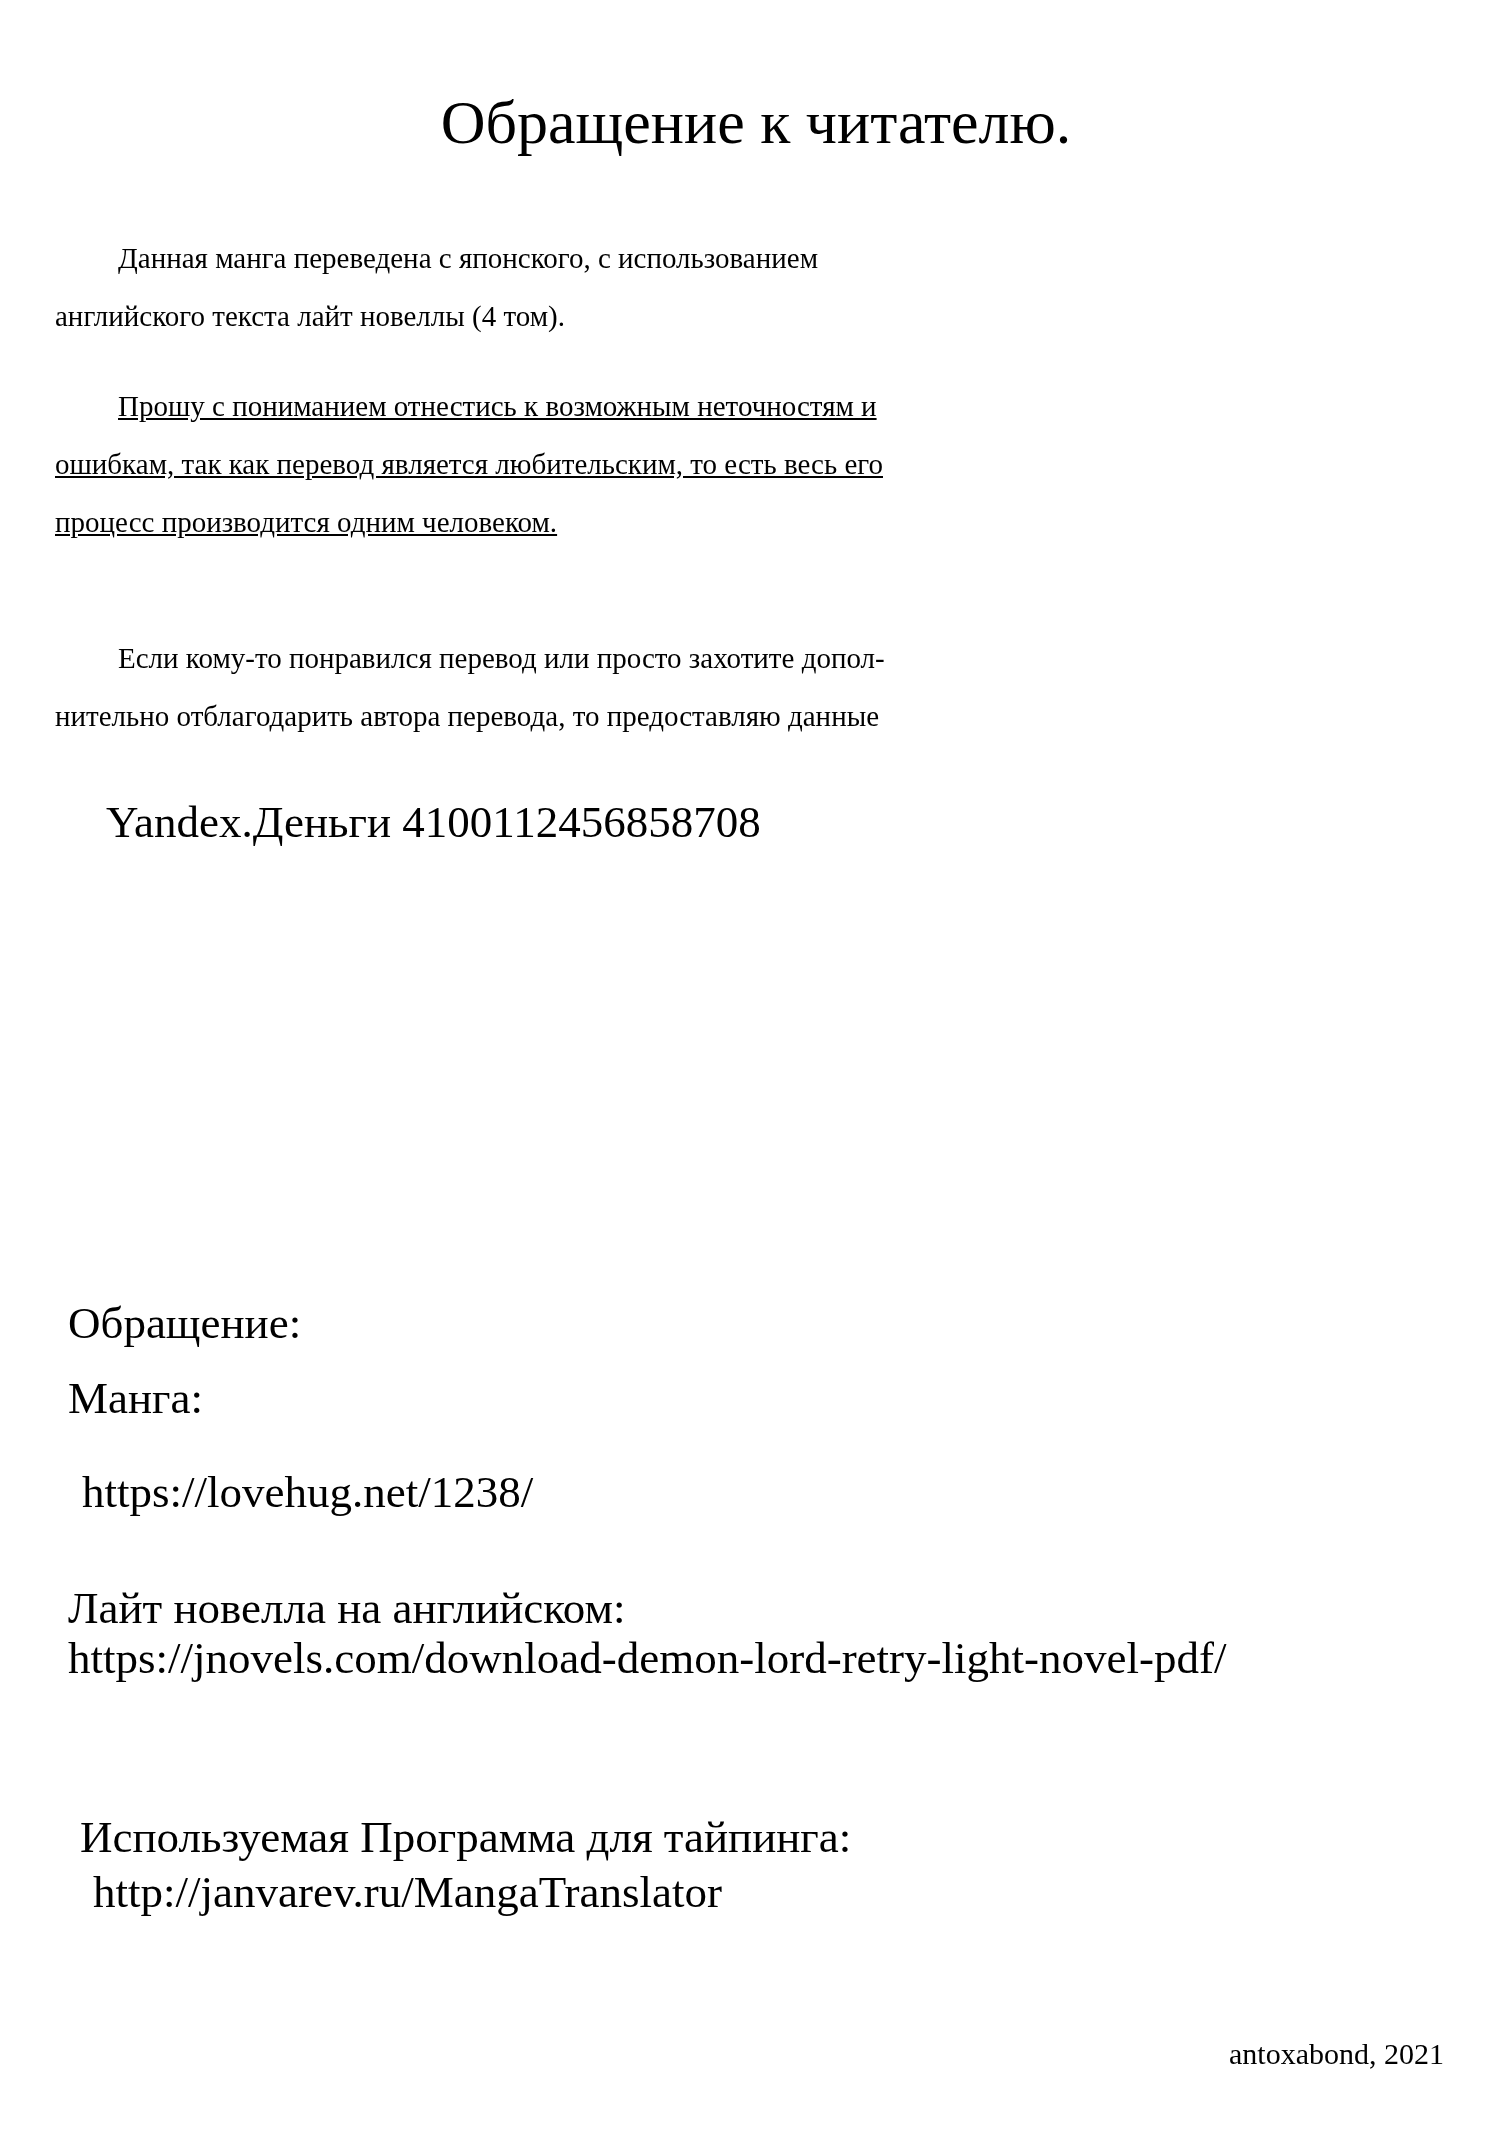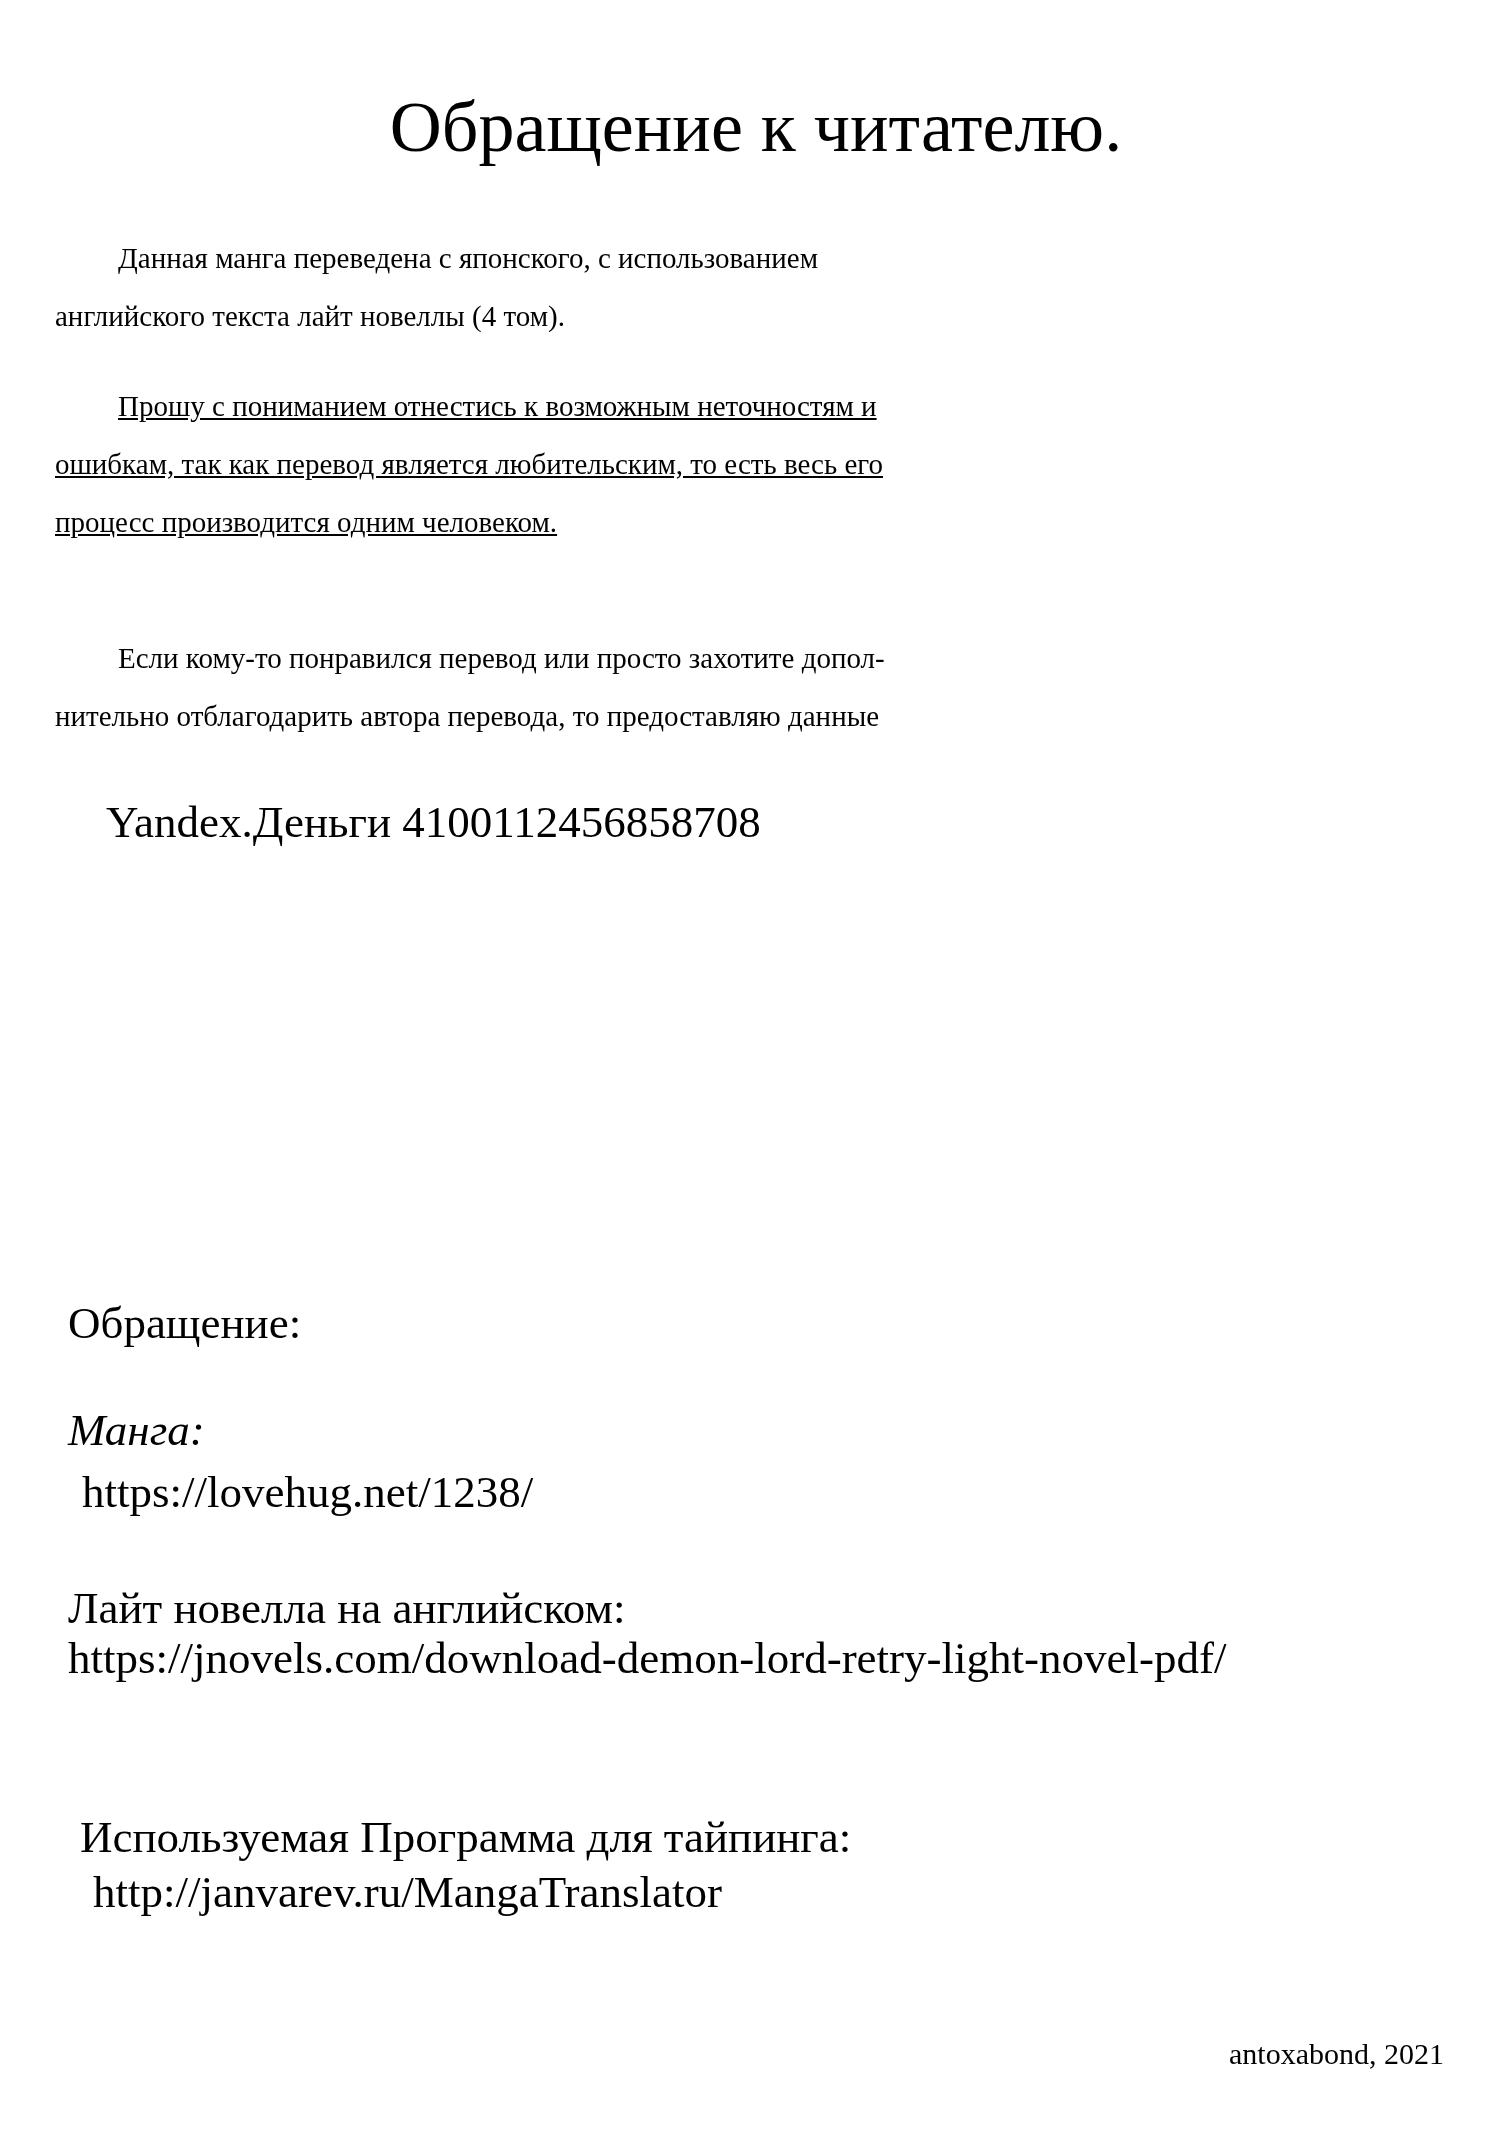--- a/index.html
+++ b/index.html
@@ -15,21 +15,21 @@
     color: #000000;
     font-family: "Liberation Serif", "DejaVu Serif", serif;
     overflow: hidden;
   }
   .abs { position: absolute; }
   .title {
     top: 88px;
     left: 0;
     width: 100%;
     text-align: center;
-    font-size: 72px;
+    font-size: 62px;
     line-height: 1.1;
     white-space: nowrap;
   }
   .para {
     left: 55px;
     width: 1420px;
     font-size: 29px;
     line-height: 58px;
   }
   .para .line { white-space: nowrap; }
@@ -65,21 +65,21 @@
 
   <div class="abs para" style="top: 629px;">
     <div class="line indent">Если кому-то понравился перевод или просто захотите допол-</div>
     <div class="line">нительно отблагодарить автора перевода, то предоставляю данные</div>
   </div>
 
   <div class="abs single" style="top: 796px; left: 106px;">Yandex.Деньги 4100112456858708</div>
 
   <div class="abs single" style="top: 1297px; left: 68px;">Обращение:</div>
 
-  <div class="abs single" style="top: 1404px; left: 68px; font-style: italic;">Манга:</div>
+  <div class="abs single" style="top: 1372px; left: 68px;">Манга:</div>
 
   <div class="abs single" style="top: 1466px; left: 82px;">https://lovehug.net/1238/</div>
 
   <div class="abs single" style="top: 1582px; left: 68px;">Лайт новелла на английском:</div>
 
   <div class="abs single" style="top: 1632px; left: 68px;">https://jnovels.com/download-demon-lord-retry-light-novel-pdf/</div>
 
   <div class="abs single" style="top: 1811px; left: 80px;">Используемая Программа для тайпинга:</div>
 
   <div class="abs single" style="top: 1866px; left: 93px;">http://janvarev.ru/MangaTranslator</div>

